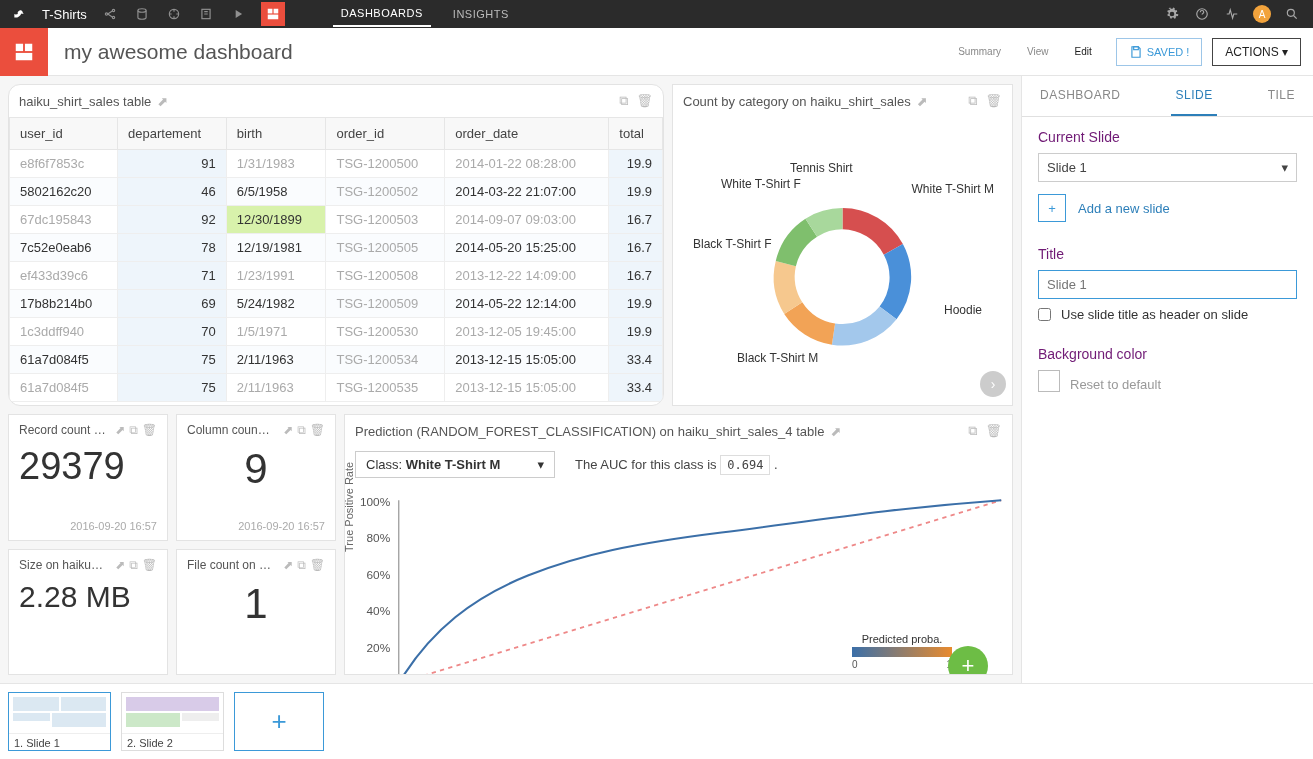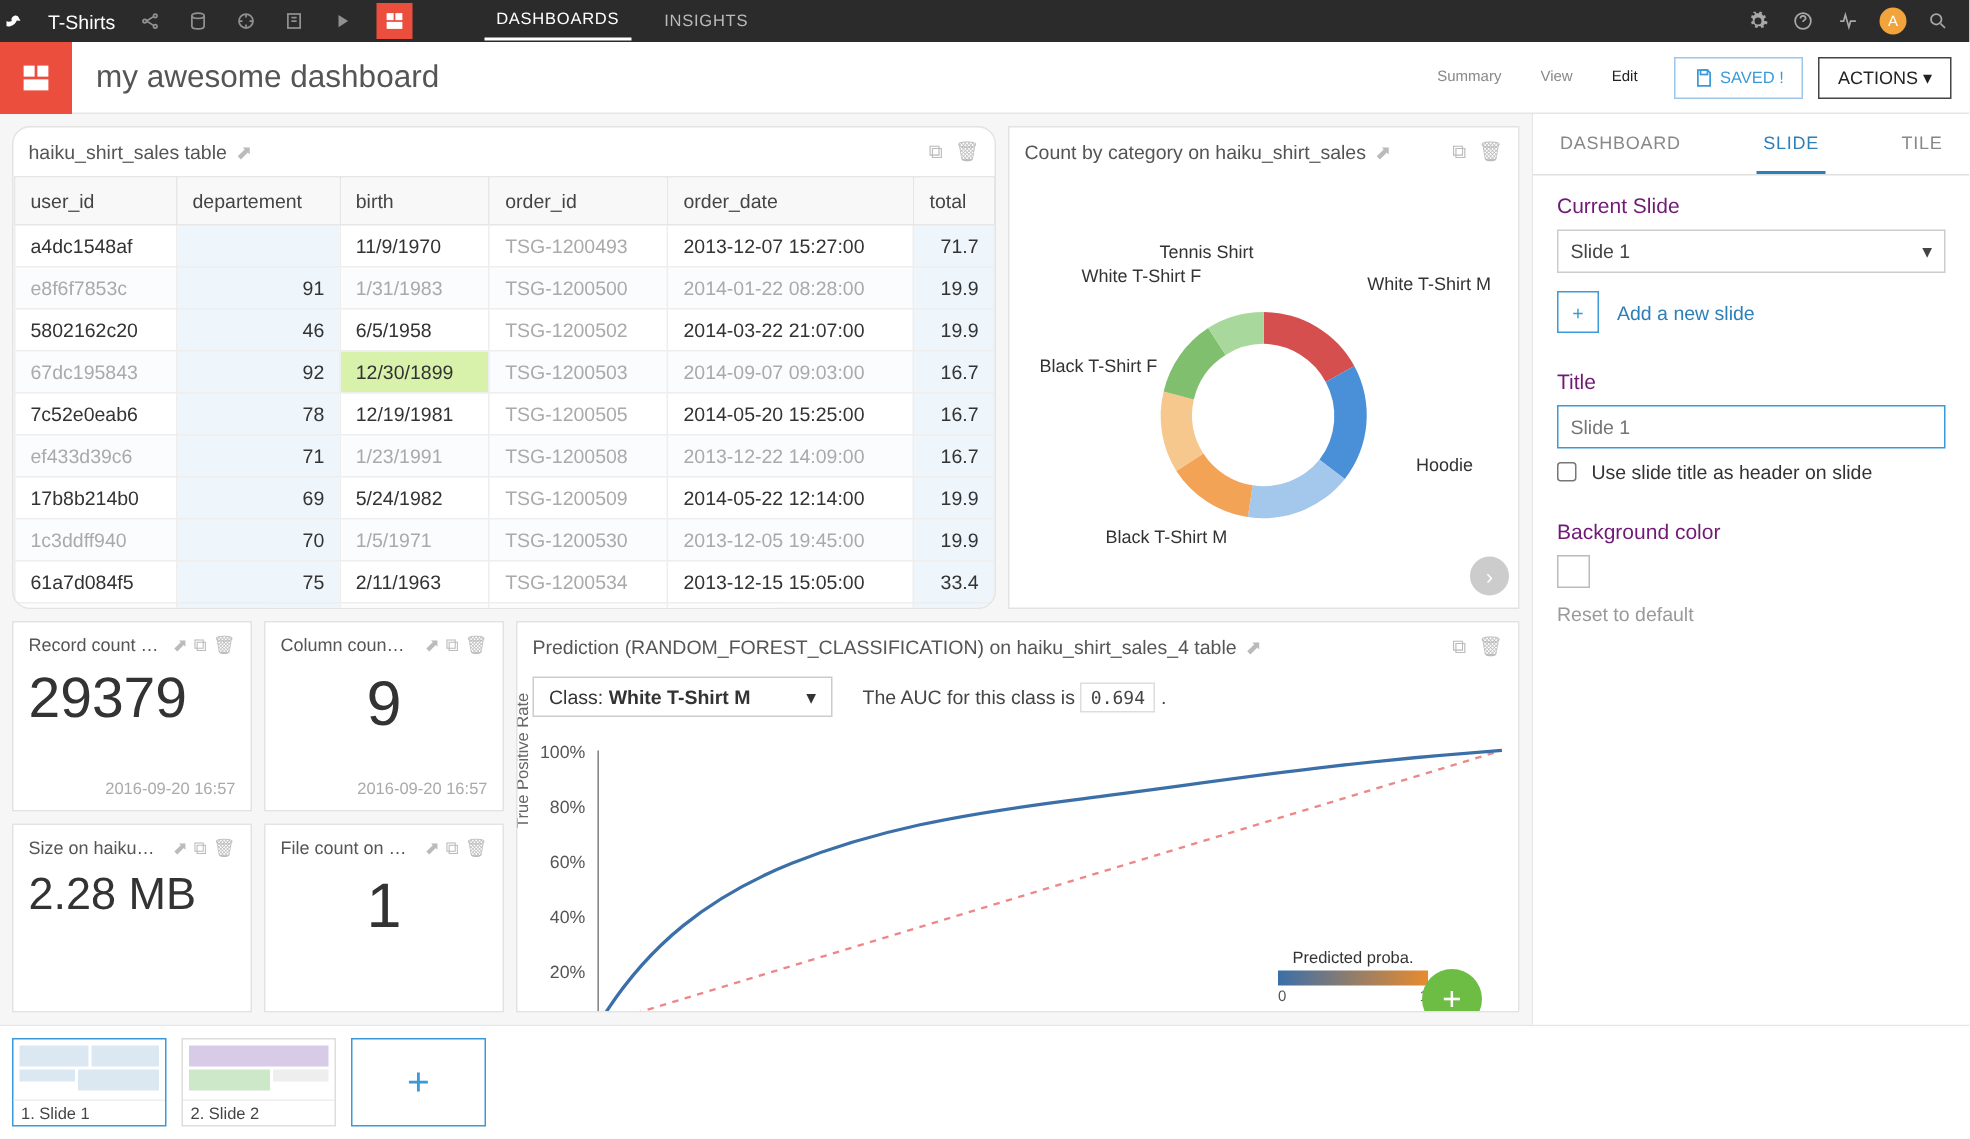--- a/index.html
+++ b/index.html
@@ -1,21 +1,21 @@
 <!DOCTYPE html>
 <html><head>
 <meta charset="utf-8">
 <style>
 * { box-sizing: border-box; margin: 0; padding: 0; font-family: -apple-system, "Helvetica Neue", Arial, sans-serif; }
 html, body { height: 100%; }
 body { background: #fff; font-size: 13px; color: #333; overflow: hidden; }
 
 
 .topnav { height: 28px; background: #2b2b2b; display: flex; align-items: center; color: #ddd; }
-.topnav-left { display: flex; align-items: center; gap: 14px; padding: 0 0; }
+.topnav-left { display: flex; align-items: center; gap: 14px; padding: 0 10px; }
 .topnav-left .bird { width: 18px; height: 18px; display: flex; align-items: center; justify-content: center; }
 .topnav-project { font-size: 13px; color: #fff; }
 .topnav-iconbtn { width: 18px; height: 18px; display: flex; align-items: center; justify-content: center; opacity: .7; cursor: pointer; }
 .topnav-tabbtn { padding: 6px 8px; font-size: 11px; letter-spacing: .5px; cursor: pointer; color: #bbb; }
 .topnav-tabbtn.active { color: #fff; border-bottom: 2px solid #fff; }
 .topnav-square { width: 24px; height: 24px; background: #eb4e3d; display: flex; align-items: center; justify-content: center; color: #fff; font-size: 11px; }
 .topnav-spacer { flex: 1; }
 .topnav-right { display: flex; align-items: center; gap: 12px; padding: 0 12px; }
 .topnav-avatar { width: 18px; height: 18px; border-radius: 50%; background: #f2a33c; display: flex; align-items: center; justify-content: center; font-size: 10px; color: #fff; }
 
@@ -41,21 +41,21 @@
 .sidetab.active { color: #2d7fb9; border-bottom: 2px solid #2d7fb9; }
 .side-section { padding: 12px 16px; }
 .side-label { font-size: 14px; font-weight: 500; color: #701a75; margin-bottom: 8px; }
 .select-full { width: 100%; border: 1px solid #ccc; padding: 6px 8px; font-size: 13px; color: #444; cursor: pointer; display:flex; justify-content:space-between; align-items:center; }
 .addslide-row { display: flex; align-items: center; gap: 12px; margin-top: 12px; }
 .addslide-btn { width: 28px; height: 28px; border: 1px solid #3b99d8; color: #3b99d8; display: flex; align-items: center; justify-content: center; cursor: pointer; }
 .addslide-link { color: #2d7fb9; font-size: 13px; cursor: pointer; }
 .title-input { width: 100%; border: 1px solid #3b99d8; padding: 6px 8px; font-size: 13px; color: #888; outline: none; }
 .checkbox-row { display: flex; gap: 10px; margin-top: 8px; font-size: 13px; color: #333; }
 .checkbox-row input { margin: 0; }
-.bgcolor-row { display: flex; align-items: flex-start; gap: 10px; margin-top: 4px; flex-direction: column; }
+.bgcolor-row { display: flex; align-items: flex-end; gap: 10px; margin-top: 4px; }
 .color-swatch { width: 22px; height: 22px; border: 1px solid #bbb; background: #fff; }
 .reset-link { font-size: 13px; color: #999; cursor: pointer; }
 
 
 .row1 { display: flex; gap: 8px; margin-bottom: 8px; height: 322px; }
 .row2 { display: flex; gap: 8px; height: calc(100% - 330px); }
 .tile { background: #fff; border: 1px solid #e3e3e3; display: flex; flex-direction: column; overflow: hidden; }
 .tile-head { display: flex; align-items: center; padding: 8px 10px; font-size: 13px; color: #555; gap: 6px; }
 .tile-head .flex { flex: 1; }
 .tile-head-icons { display: flex; gap: 8px; color: #bbb; }
@@ -247,28 +247,20 @@
                     <th>user_id</th>
                     <th>departement</th>
                     <th>birth</th>
                     <th>order_id</th>
                     <th>order_date</th>
                     <th>total</th>
                   </tr>
                 </thead>
                 <tbody>
                   <tr>
-                    <td>a4dc1548af</td>
-                    <td class="num"></td>
-                    <td>11/9/1970</td>
-                    <td class="muted">TSG-1200493</td>
-                    <td>2013-12-07 15:27:00</td>
-                    <td class="num">71.7</td>
-                  </tr>
-                  <tr>
                     <td class="muted">e8f6f7853c</td>
                     <td class="num">91</td>
                     <td class="muted">1/31/1983</td>
                     <td class="muted">TSG-1200500</td>
                     <td class="muted">2014-01-22 08:28:00</td>
                     <td class="num">19.9</td>
                   </tr>
                   <tr>
                     <td>5802162c20</td>
                     <td class="num">46</td>
@@ -354,21 +346,21 @@
             <g transform="translate(160,145)">
               <path d="M0 -65 A65 65 0 0 1 57 -31 L39 -21 A45 45 0 0 0 0 -45 Z" fill="#d64f4f"></path>
               <path d="M57 -31 A65 65 0 0 1 51 40 L35 28 A45 45 0 0 0 39 -21 Z" fill="#4a90d9"></path>
               <path d="M51 40 A65 65 0 0 1 -10 64 L-7 44 A45 45 0 0 0 35 28 Z" fill="#a3c8ec"></path>
               <path d="M-10 64 A65 65 0 0 1 -55 35 L-38 24 A45 45 0 0 0 -7 44 Z" fill="#f2a356"></path>
               <path d="M-55 35 A65 65 0 0 1 -63 -15 L-44 -10 A45 45 0 0 0 -38 24 Z" fill="#f6c88e"></path>
               <path d="M-63 -15 A65 65 0 0 1 -35 -55 L-24 -38 A45 45 0 0 0 -44 -10 Z" fill="#7fbf6d"></path>
               <path d="M-35 -55 A65 65 0 0 1 0 -65 L0 -45 A45 45 0 0 0 -24 -38 Z" fill="#a8d89c"></path>
             </g>
           </svg>
-          <span class="donut-label" style="left:100px; top:44px;">Tennis Shirt</span>
+          <span class="donut-label" style="left:117px; top:44px;">Tennis Shirt</span>
           <span class="donut-label" style="left:48px; top:60px;">White T-Shirt F</span>
           <span class="donut-label" style="right:18px; top:65px;">White T-Shirt M</span>
           <span class="donut-label" style="right:30px; top:186px;">Hoodie</span>
           <span class="donut-label" style="left:64px; bottom:40px;">Black T-Shirt M</span>
           <span class="donut-label" style="left:20px; top:120px;">Black T-Shirt F</span>
           <div class="scroll-fab">›</div>
         </div>
       </div>
     </div>
 

